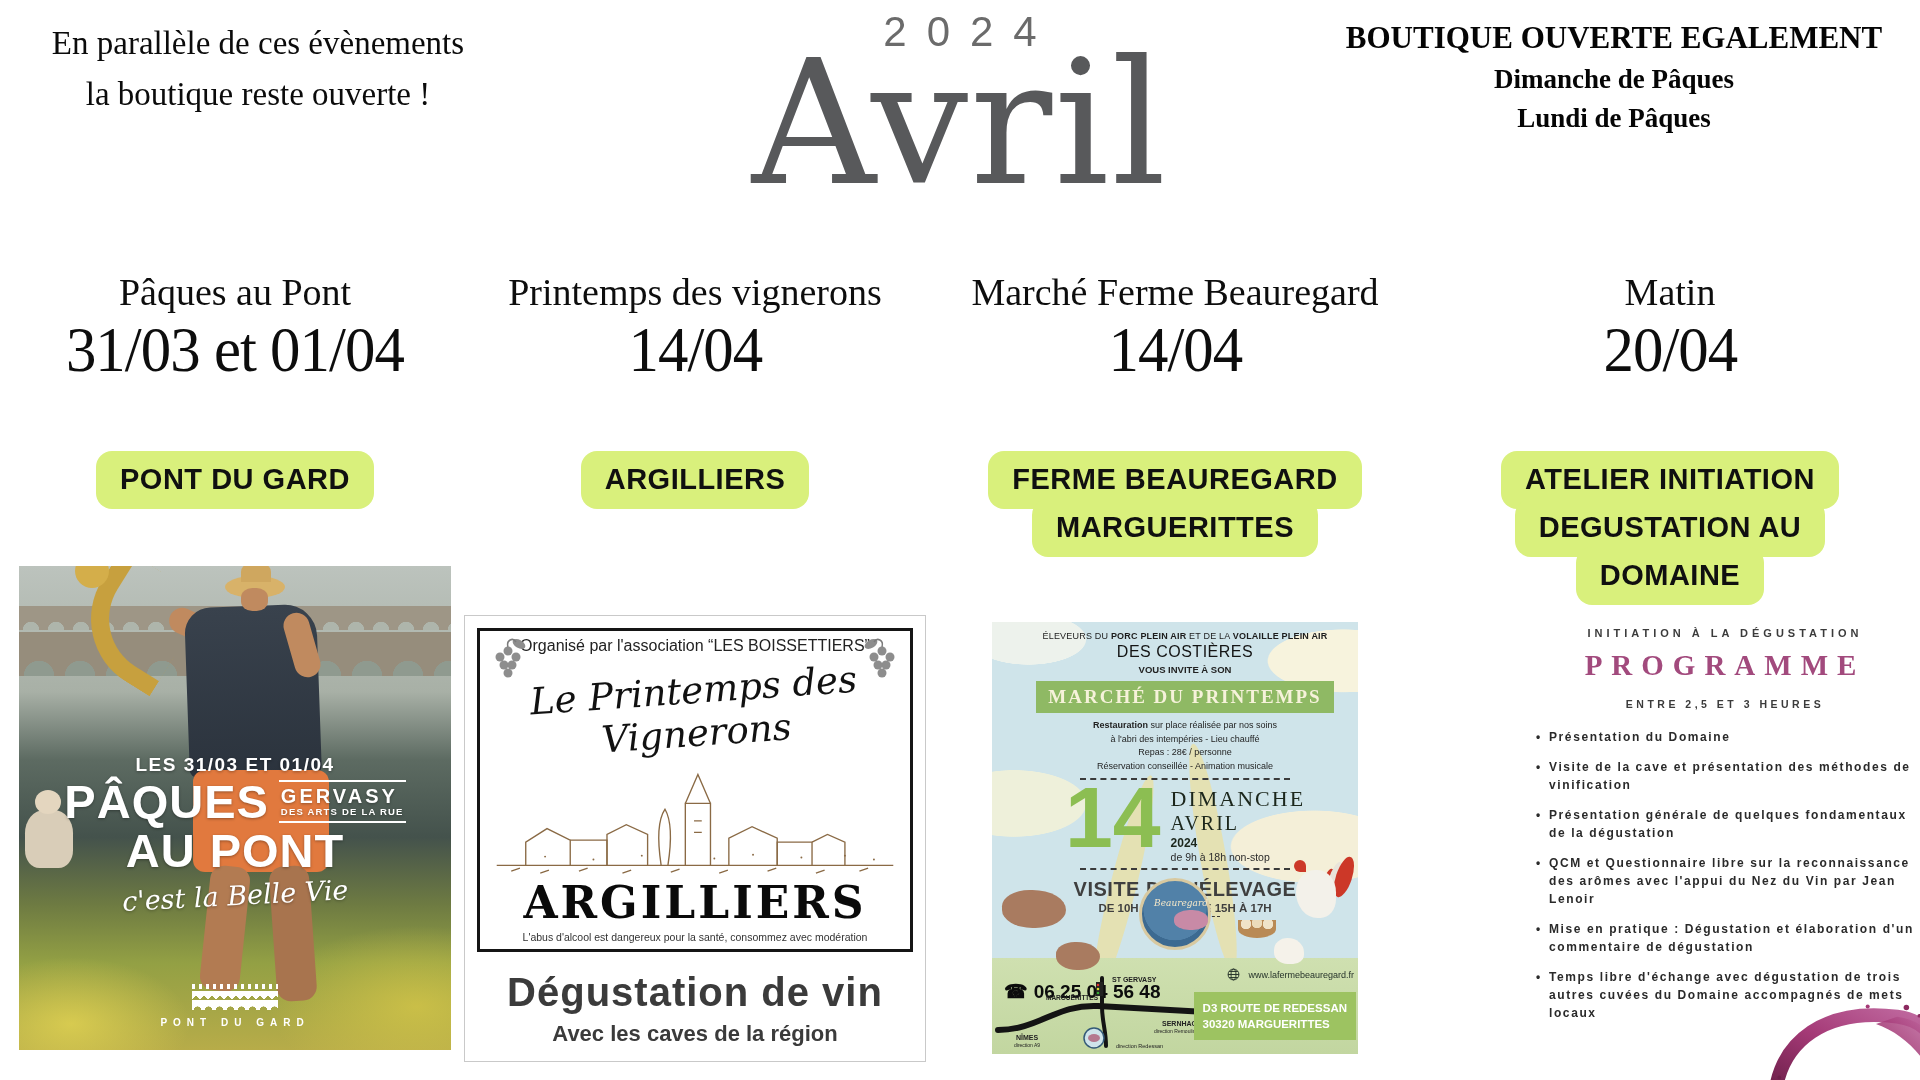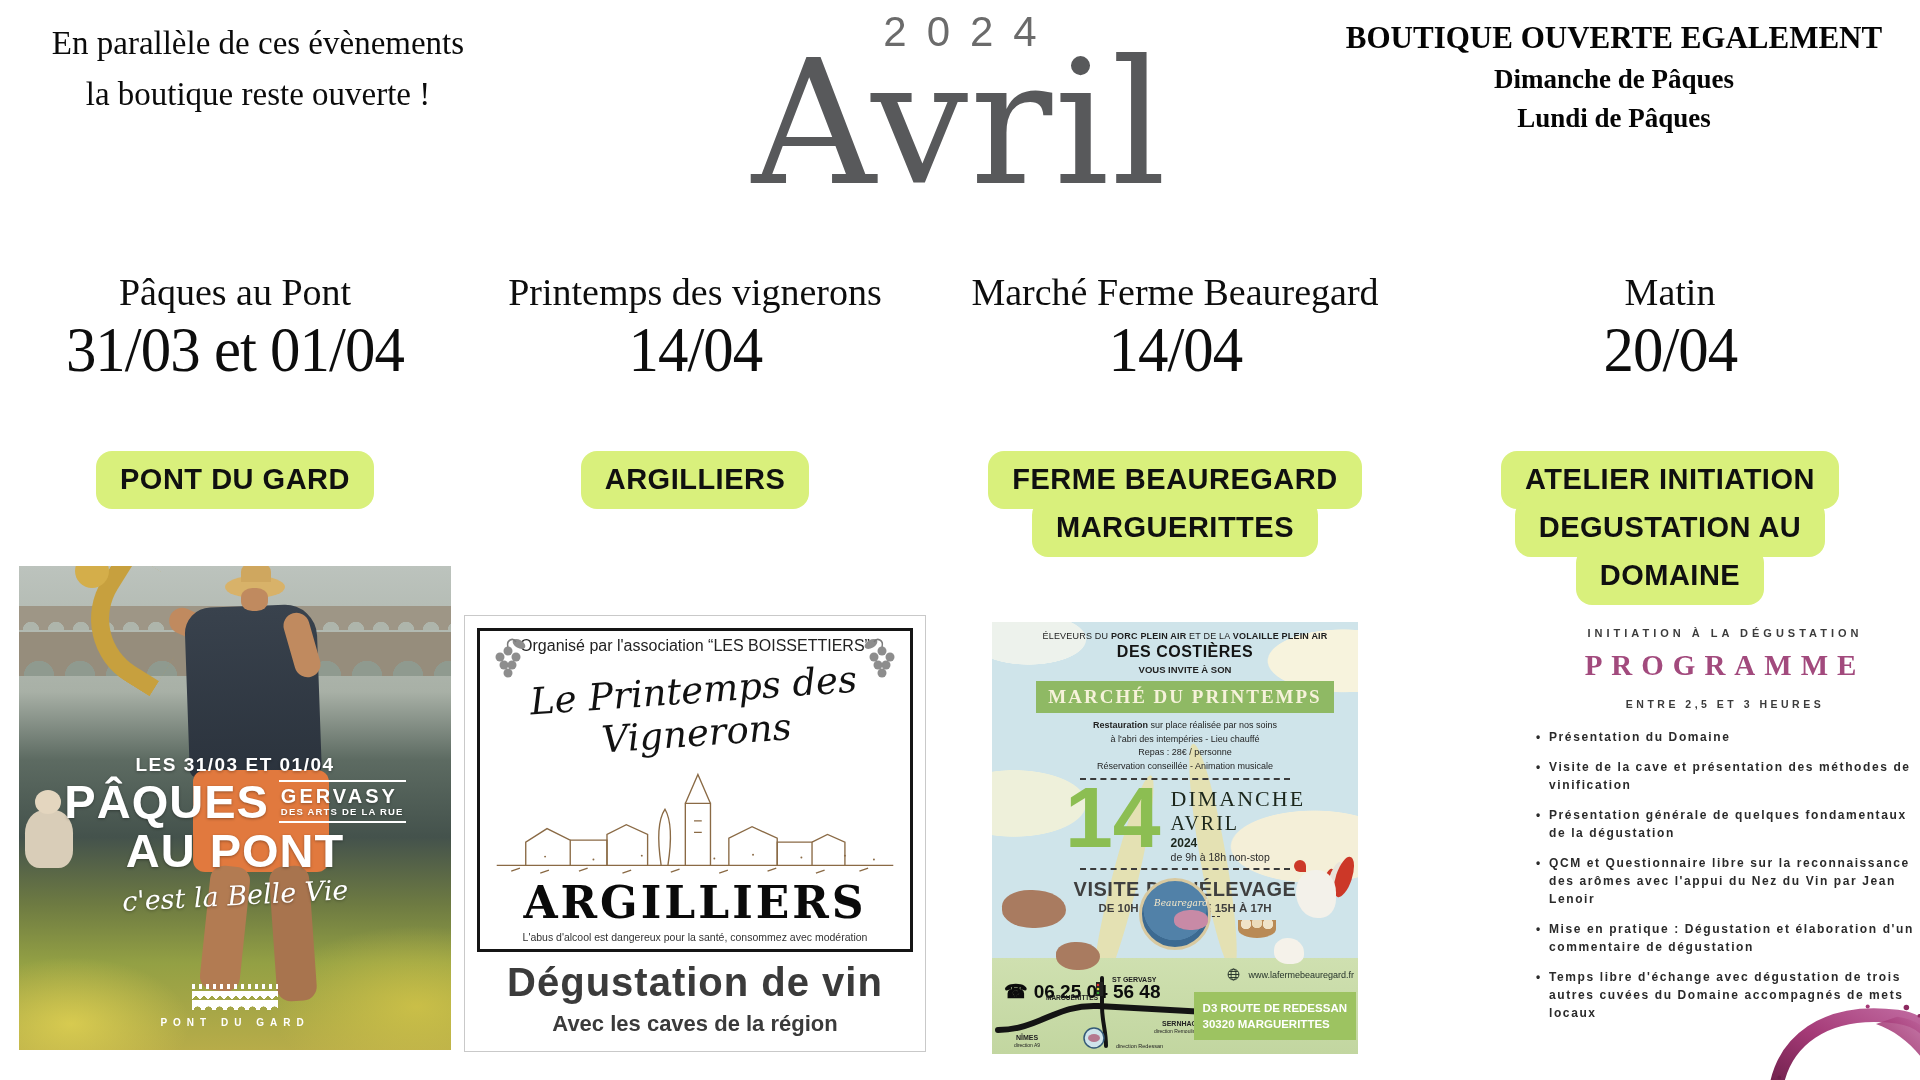--- a/index.html
+++ b/index.html
@@ -87,38 +87,38 @@
   .p2{top:350px;width:462px;background:#fff;border:1px solid #c9c9c9;padding:12px 12px 14px;box-sizing:border-box;}
   .p2-frame{border:3px solid #151515;position:relative;text-align:center;padding:6px 4px 4px;}
   .p2-org{font-size:16px;color:#222;}
   .p2-grape{position:absolute;top:4px;width:44px;height:54px;}
   .p2-grape.gl{left:6px;} .p2-grape.gr{right:6px;transform:scaleX(-1);}
   .p2-script{font-family:"DejaVu Serif",serif;font-style:italic;font-size:37px;color:#111;
              transform:rotate(-4deg);display:inline-block;margin-top:14px;}
   .p2-sketch{display:block;margin:2px auto 0;}
   .p2-place{font-family:"DejaVu Serif",serif;font-weight:bold;font-size:44px;letter-spacing:3px;color:#0a0a0a;margin-top:2px;}
   .p2-disc{font-size:10.5px;color:#333;margin:3px 0 2px;}
-  .p2-head{font-size:40px;font-weight:bold;color:#3b3b3b;text-align:center;margin-top:8px;letter-spacing:1px;}
+  .p2-head{font-size:40px;font-weight:bold;color:#3b3b3b;text-align:center;margin-top:18px;letter-spacing:1px;}
   .p2-sub{font-size:22px;font-weight:bold;color:#3b3b3b;text-align:center;margin-top:6px;}
 
   
   .p3{top:357px;width:346px;height:432px;background:var(--poster3-sky,#cfe4ea);overflow:hidden;text-align:center;}
   .p3::before{content:"";position:absolute;inset:0;
       background:radial-gradient(ellipse 95px 42px at 10% 4%,#edf2ec 60%,transparent 61%),
                  radial-gradient(ellipse 125px 52px at 96% 9%,#f7f3dd 60%,transparent 61%),
                  radial-gradient(ellipse 150px 65px at 88% 52%,#f4efd8 55%,transparent 56%),
                  radial-gradient(ellipse 130px 60px at 6% 42%,#eef0da 55%,transparent 56%);}
   .p3::after{content:"";position:absolute;left:0;right:0;bottom:0;height:96px;
       background:linear-gradient(180deg,#cfe0b0,#c2d6a0);}
   .wheat{position:absolute;width:26px;height:230px;background:#e8e1a9;border-radius:50%;opacity:.85;}
   .w1{left:118px;top:150px;transform:rotate(14deg);} .w2{left:208px;top:120px;transform:rotate(-10deg);}
   .p3 .z{position:relative;z-index:2;}
   .p3-head{font-size:9px;font-weight:normal;color:#1c1c1c;margin-top:9px;letter-spacing:.2px;}
   .p3-head b{font-weight:bold;}
-  .p3-name{font-size:16px;font-weight:bold;color:#141414;margin-top:2px;letter-spacing:.5px;}
+  .p3-name{font-size:16px;font-weight:normal;color:#141414;margin-top:2px;letter-spacing:.5px;}
   .p3-inv{font-size:9.5px;font-weight:bold;color:#222;margin-top:3px;}
   .p3-banner{display:inline-block;background:var(--banner-green,#8fb964);color:#f6f2da;
              font-family:"Liberation Serif",serif;font-weight:bold;font-size:19px;letter-spacing:2px;
              padding:5px 12px;margin-top:6px;}
   .p3-info{font-size:9px;color:#1f1f1f;line-height:1.5;margin-top:6px;}
   .dash{border-top:2px dashed #3a3a3a;width:210px;margin:5px auto 2px;}
   .dash.sm{width:70px;border-top-width:1.5px;margin-top:2px;}
   .p3-date{display:flex;justify-content:center;align-items:flex-start;gap:10px;margin-top:2px;}
   .p3-14{font-size:86px;font-weight:bold;color:var(--day-green,#8cbe52);line-height:.82;}
   .p3-dcol{text-align:left;padding-top:4px;color:#1c271c;}

